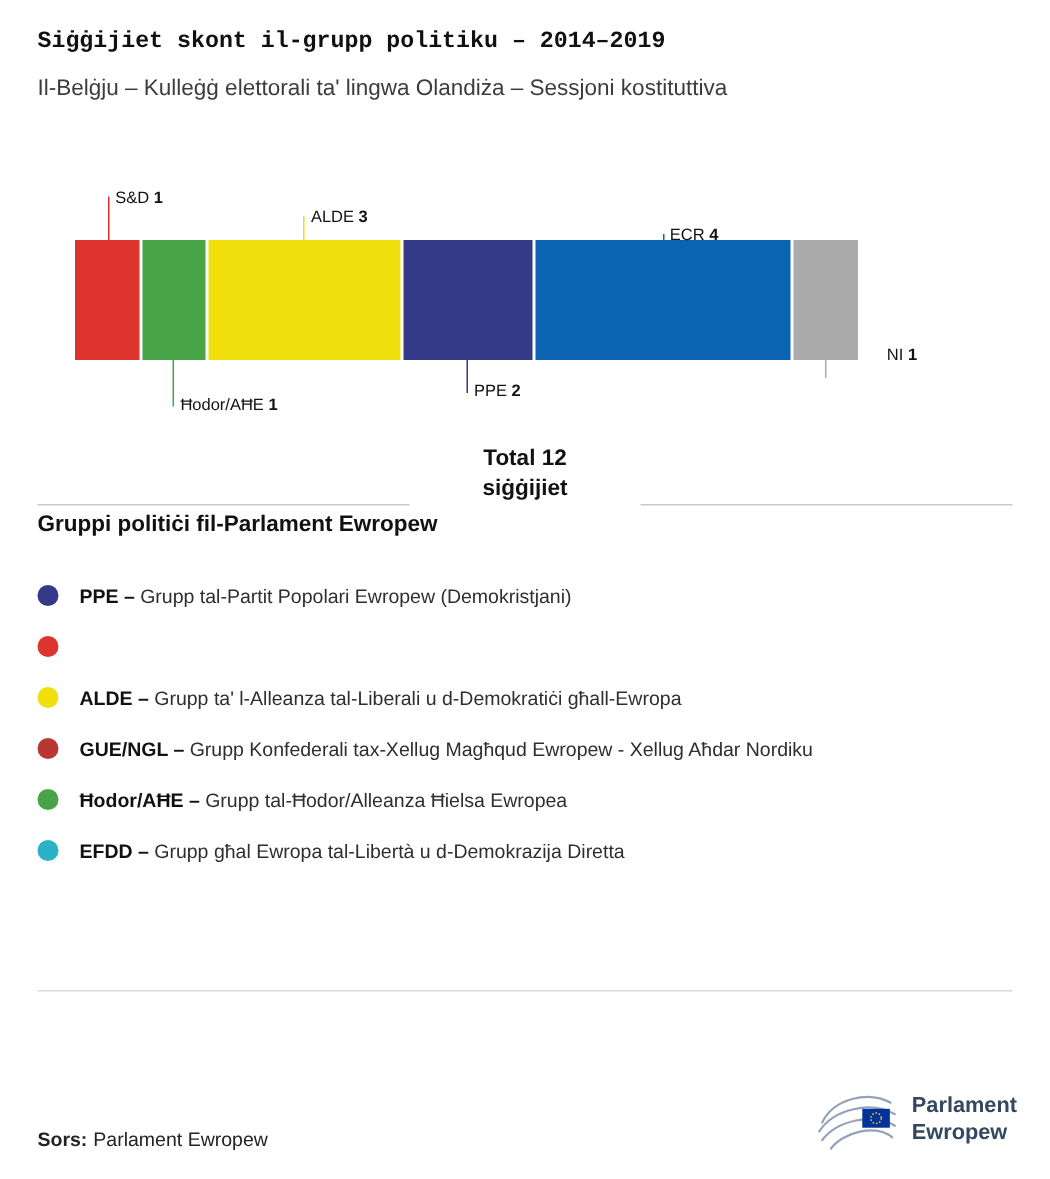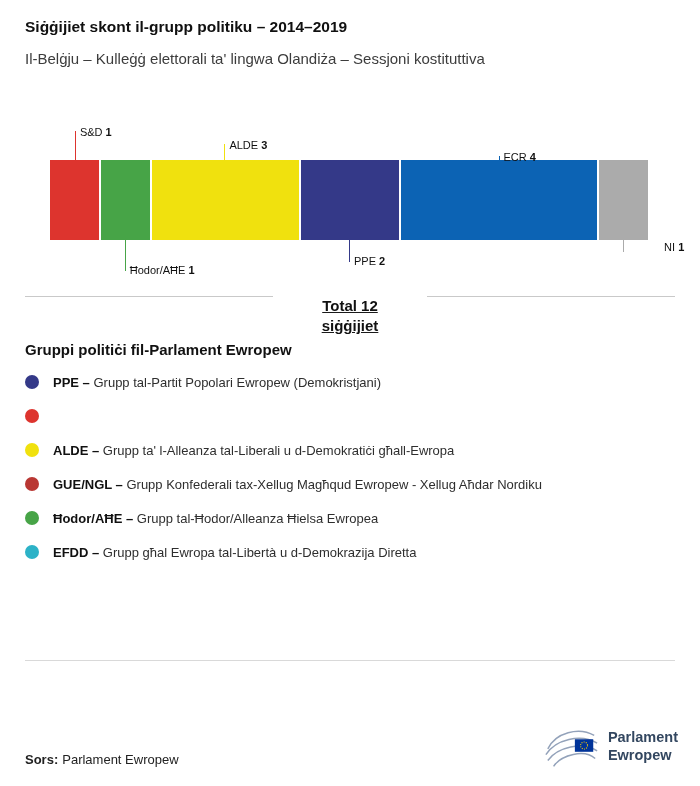--- a/index.html
+++ b/index.html
@@ -4,37 +4,37 @@
 <style>
   * { box-sizing: border-box; margin: 0; padding: 0; }
   html, body { background: #ffffff; }
   body {
     width: 700px; height: 786px;
     font-family: "Liberation Sans", "DejaVu Sans", sans-serif;
     color: #1a1a1a;
   }
   .page { position: relative; width: 700px; height: 786px; background: #fff; overflow: hidden; }
 
-  .title    { position: absolute; left: 25px; top: 18px; font-size: 15.5px; font-weight: 700; color: #101010; }
+  .title    { position: absolute; left: 25px; top: 18px; font-size: 15.5px; font-weight: 700; color: #101010; font-family: Liberation Mono, monospace; }
   .subtitle { position: absolute; left: 25px; top: 50px; font-size: 15px;  font-weight: 400; color: #3c3c3c; }
 
-  .chart-area { position: absolute; left: 50px; top: 118px; width: 598px; height: 165px; }
+  .chart-area { position: absolute; left: 50px; top: 118px; width: 522px; height: 165px; }
   .bar { position: absolute; left: 0; top: 42px; width: 100%; height: 80px; display: flex; gap: 2px; }
   .segment { height: 100%; }
   .labels { position: absolute; inset: 0; pointer-events: none; }
   .tick { position: absolute; width: 1px; }
   .seat-label { position: absolute; font-size: 11px; white-space: nowrap; color: #111; }
   .seat-label b { font-weight: 700; }
 
-  .total-row { position: absolute; left: 25px; top: 296px; width: 650px; display: flex; align-items: flex-start; gap: 49px; text-decoration: underline; }
+  .total-row { position: absolute; left: 25px; top: 296px; width: 650px; display: flex; align-items: flex-end; gap: 49px; }
   .rule { flex: 1; height: 1px; background: #c9c9c9; }
   .total-text { font-size: 15px; font-weight: 700; text-align: center; line-height: 1.35; color: #111; }
 
   .legend { position: absolute; left: 25px; top: 341px; width: 655px; }
-  .legend-title { font-size: 15px; font-weight: 700; color: #111; margin-bottom: 17px; }
+  .legend-title { font-size: 15px; font-weight: 700; color: #111; margin-bottom: 32px; }
   .legend-row { display: flex; align-items: center; margin-bottom: 20px; height: 14px; margin-top: 11px; }
   .dot { width: 14px; height: 14px; border-radius: 50%; margin-right: 14px; flex: 0 0 14px; }
   .legend-text { font-size: 13px; color: #2e2e2e; white-space: nowrap; }
   .legend-text b { font-weight: 700; color: #111; }
 
   .footnote-sep { position: absolute; left: 25px; top: 660px; width: 650px; height: 1px; background: #d9d9d9; }
   .footnote { position: absolute; left: 25px; top: 671px; width: 652px; font-size: 11.5px; line-height: 1.55; color: #333; }
 
   .source { position: absolute; left: 25px; top: 752px; font-size: 13px; color: #222; }
   .source .b { font-weight: 700; margin-right: 4px; }
@@ -64,21 +64,21 @@
         <div class="seat-label" style="left: calc(4.16667% + 5px); top: 8px;"><span>S&amp;D </span><b>1</b></div>
         <div class="tick" style="left: 12.5%; background: rgb(71, 164, 71); top: 122px; height: 31px;"></div>
         <div class="seat-label" style="left: calc(12.5% + 5px); top: 146px;"><span>Ħodor/AĦE </span><b>1</b></div>
         <div class="tick" style="left: 29.1667%; background: rgb(240, 225, 14); top: 25.5px; height: 16.5px;"></div>
         <div class="seat-label" style="left: calc(29.1667% + 5px); top: 20.5px;"><span>ALDE </span><b>3</b></div>
         <div class="tick" style="left: 50%; background: rgb(52, 57, 136); top: 122px; height: 21.5px;"></div>
         <div class="seat-label" style="left: calc(50% + 5px); top: 136.5px;"><span>PPE </span><b>2</b></div>
         <div class="tick" style="left: 75%; background: rgb(12, 99, 180); top: 38px; height: 4px;"></div>
         <div class="seat-label" style="left: calc(75% + 5px); top: 33px;"><span>ECR </span><b>4</b></div>
         <div class="tick" style="left: 95.8333%; background: rgb(171, 171, 171); top: 122px; height: 12px;"></div>
-        <div class="seat-label" style="left: calc(95.8333% + 5px); top: 123px; padding-left: 36px;"><span>NI </span><b>1</b></div>
+        <div class="seat-label" style="left: calc(95.8333% + 5px); top: 113px; padding-left: 36px;"><span>NI </span><b>1</b></div>
       </div>
   </div>
 
   <div class="total-row">
     <div class="rule"></div>
     <div class="total-text">
       <div>Total 12</div>
       <div>siġġijiet</div>
     </div>
     <div class="rule"></div>

